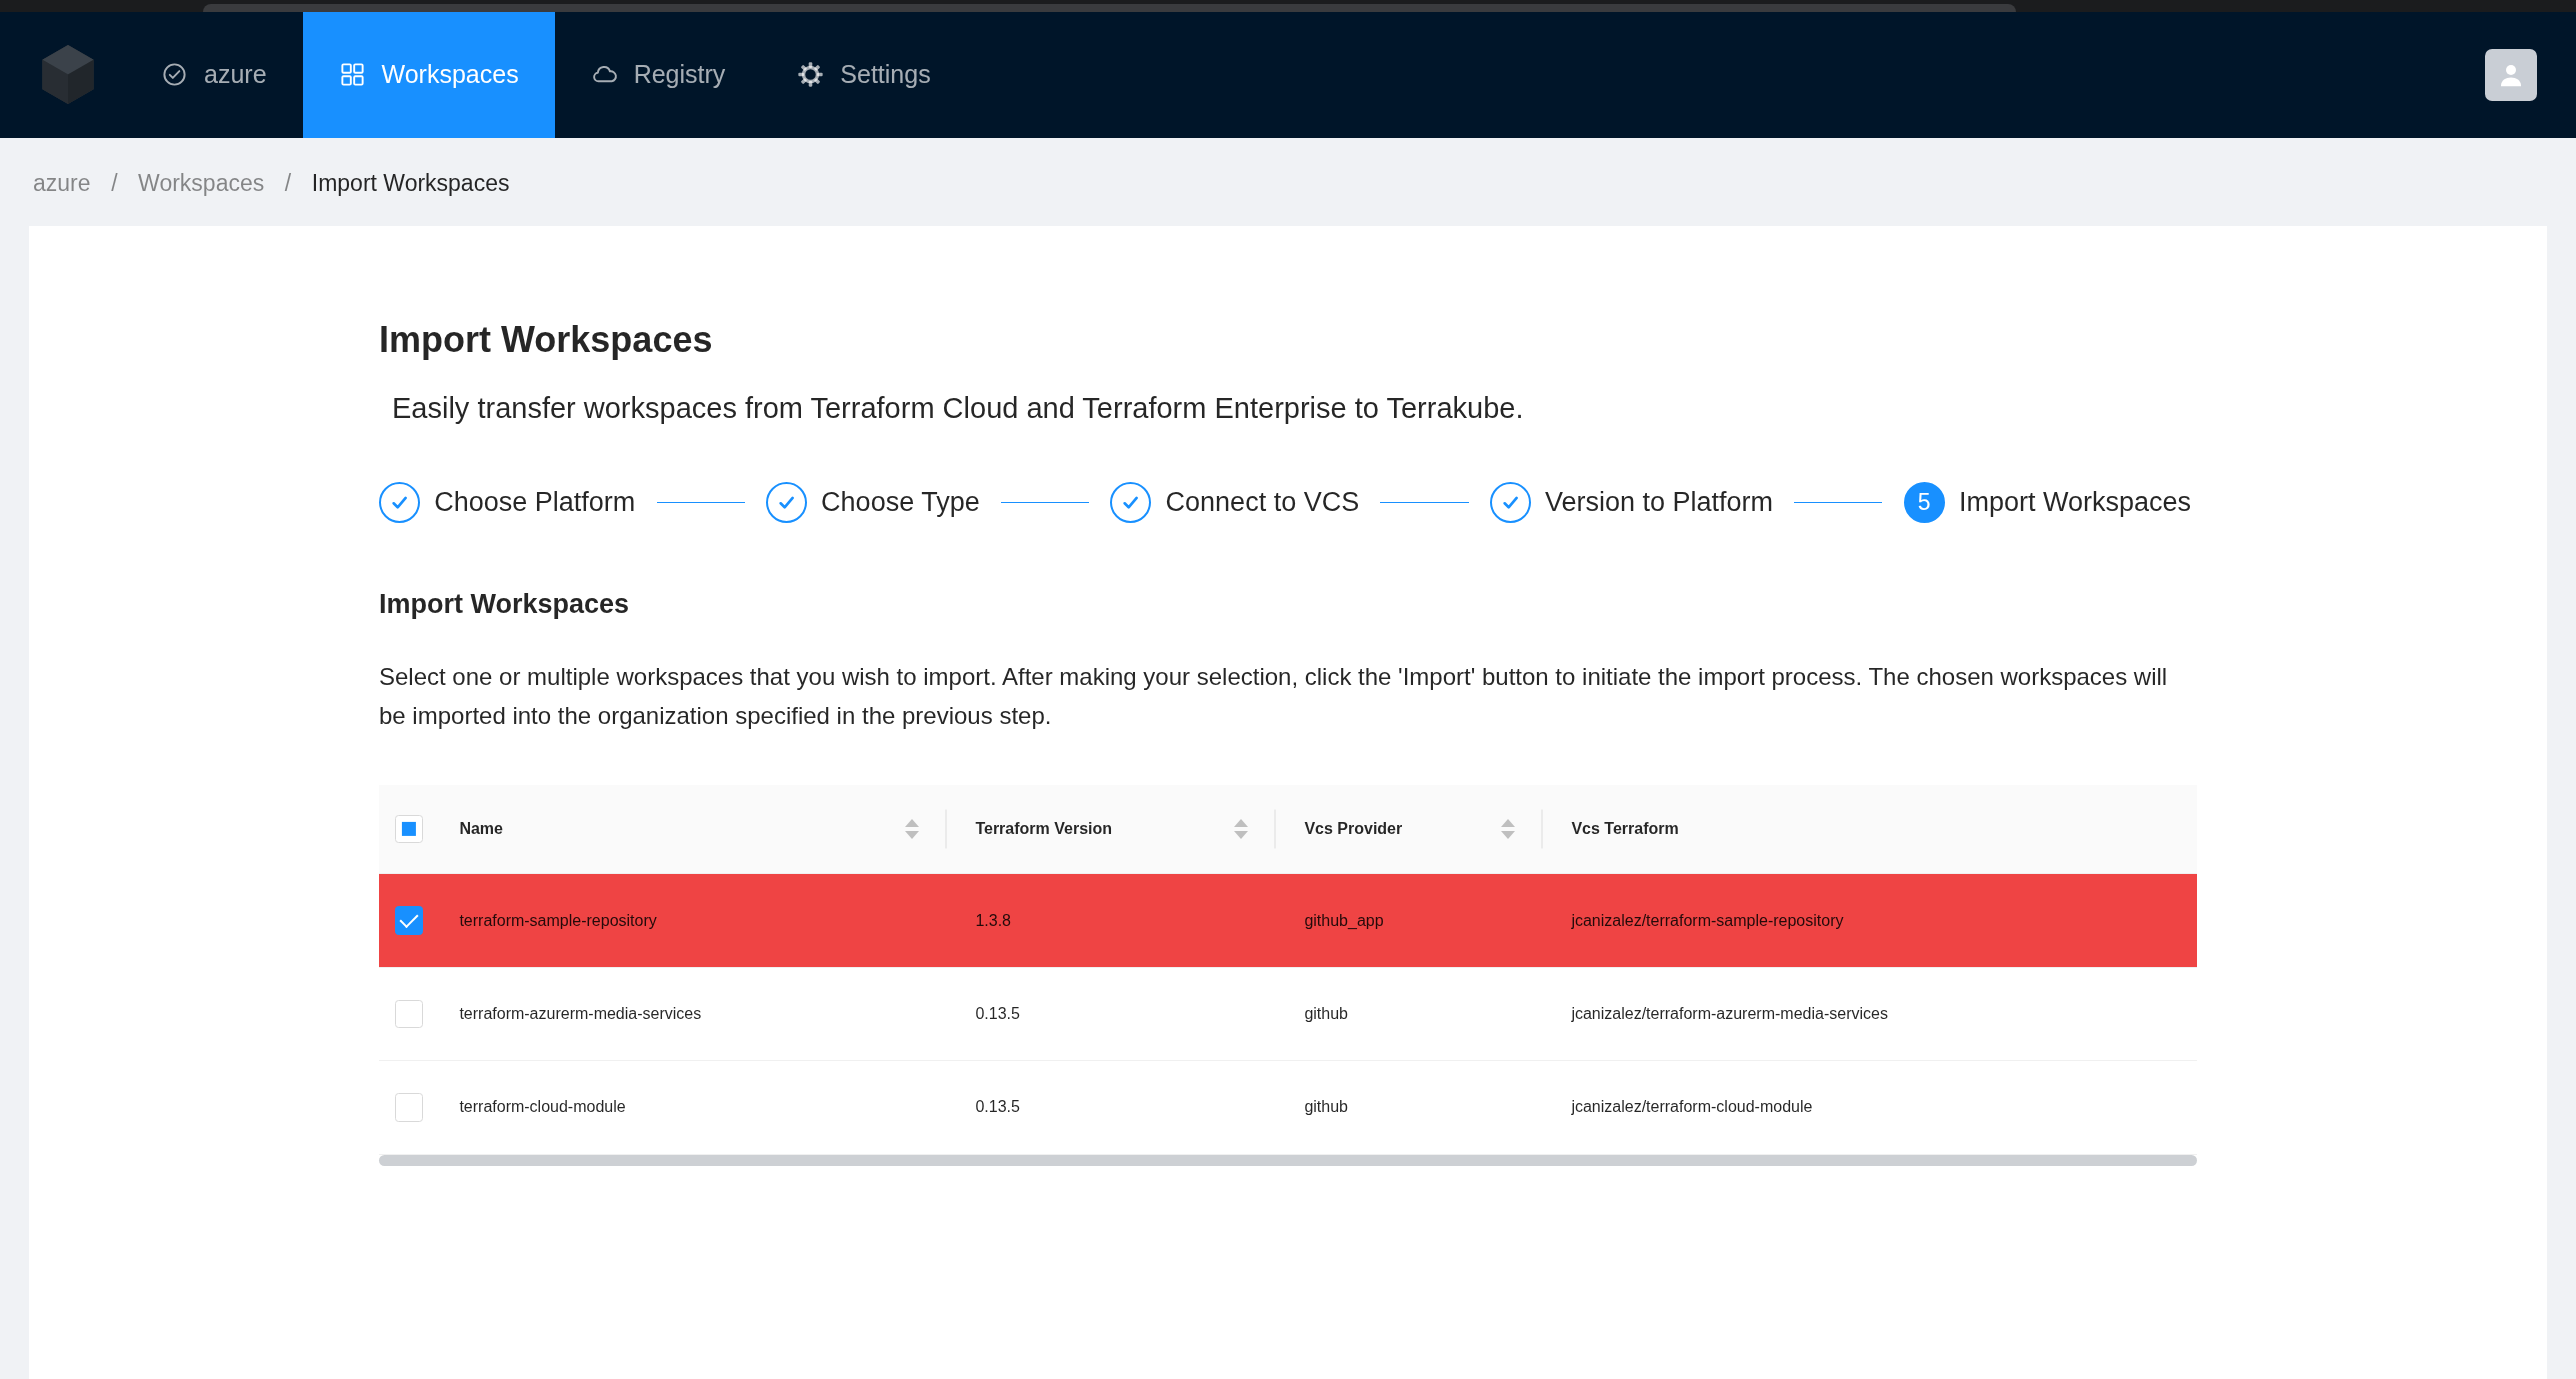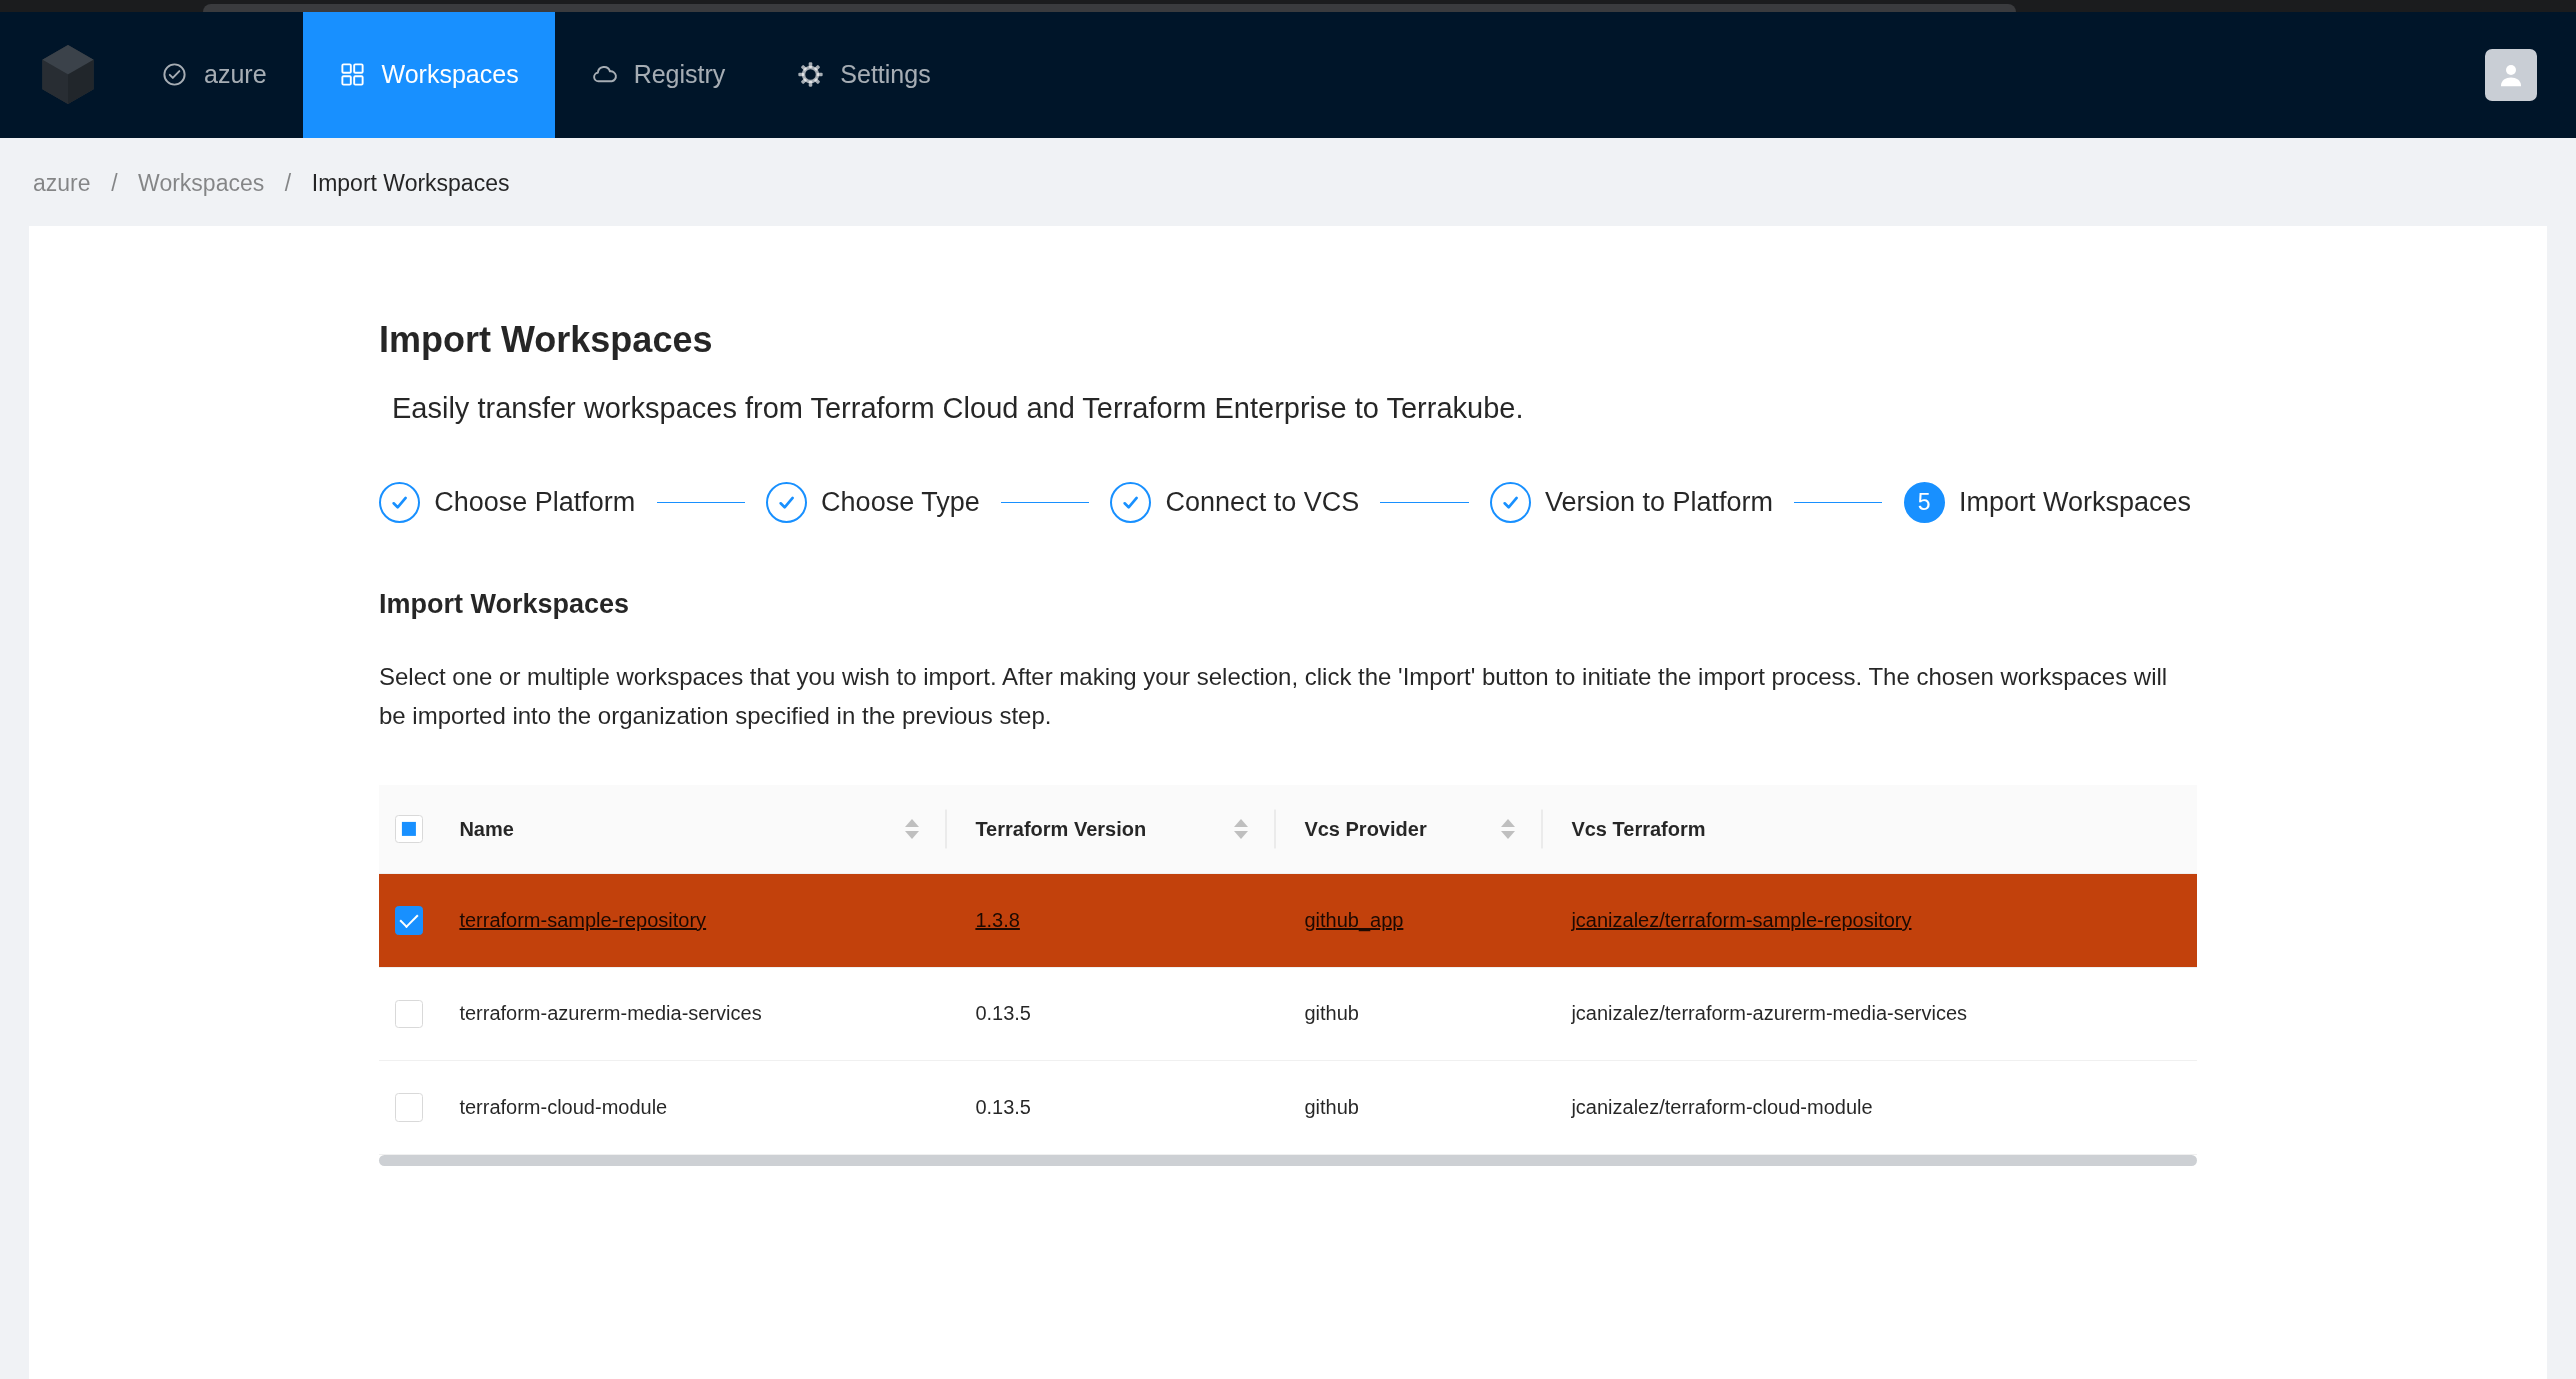--- a/index.html
+++ b/index.html
@@ -50,29 +50,29 @@
                  display: flex; align-items: center; justify-content: center; flex: none; }
   .step-circle.current { background: #1890ff; color: #ffffff; font-size: 23px; }
   .step-title { margin-left: 14.2px; font-size: 27px; color: rgba(0,0,0,0.85); white-space: nowrap; }
   .connector { flex: 1 1 36px; height: 1.8px; background: #1890ff; margin: 0 21.3px; min-width: 32px; }
 
   .section-title { font-size: 27px; line-height: 34px; font-weight: 600; margin: 0 0 36px 0;
                    color: rgba(0,0,0,0.85); }
   .section-desc { font-size: 24px; line-height: 39px; margin: 0 0 50px 0; color: rgba(0,0,0,0.85); }
 
   
-  table.tbl { width: 100%; border-collapse: collapse; font-size: 20px; table-layout: fixed; }
+  table.tbl { width: 100%; border-collapse: collapse; font-size: 16px; table-layout: fixed; }
   .tbl th { background: #fafafa; text-align: left; font-weight: 600; color: rgba(0,0,0,0.85);
             padding: 30px 28.4px; border-bottom: 1.8px solid #f0f0f0; position: relative; }
   .tbl td { padding: 32px 28.4px; border-bottom: 1.8px solid #f0f0f0; color: rgba(0,0,0,0.85);
             overflow: hidden; white-space: nowrap; }
   .tbl th.sep-after::after { content: ""; position: absolute; right: 0; top: 50%;
             transform: translateY(-50%); width: 1.8px; height: 39px; background: rgba(0,0,0,0.06); }
   .tbl .cell-cb { padding-left: 16px; padding-right: 0; }
-  tr.selected td { background: #c2410c; text-decoration: underline; }
+  tr.selected td { background: #ef4444; }
   .th-inner { display: flex; align-items: center; justify-content: space-between; }
 
   .sorter { display: inline-flex; flex-direction: column; align-items: center; margin-left: 14.2px;
             cursor: pointer; }
   .caret { width: 0; height: 0; border-left: 7.1px solid transparent; border-right: 7.1px solid transparent; }
   .caret.up { border-bottom: 8px solid #bfbfbf; margin-bottom: 4.4px; }
   .caret.down { border-top: 8px solid #bfbfbf; }
 
   
   .cb { display: inline-block; width: 28.4px; height: 28.4px; box-sizing: border-box;

